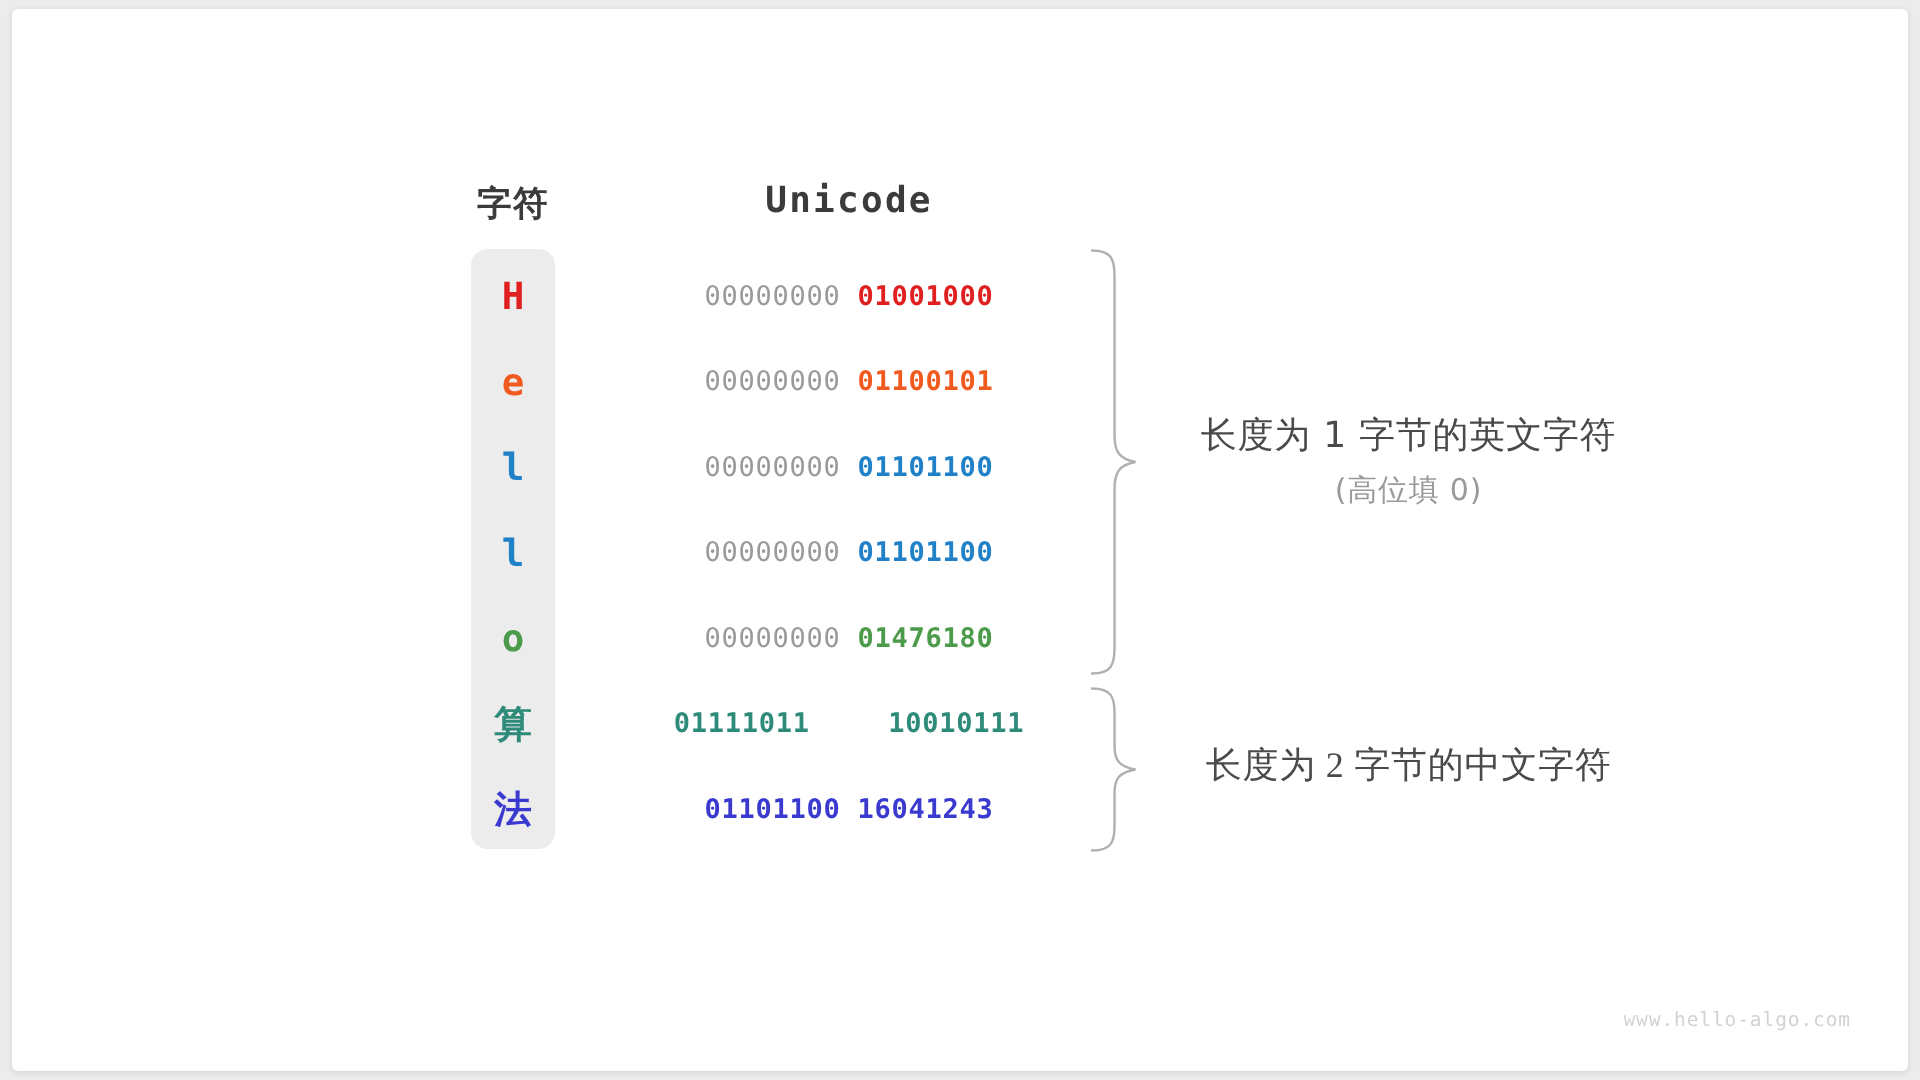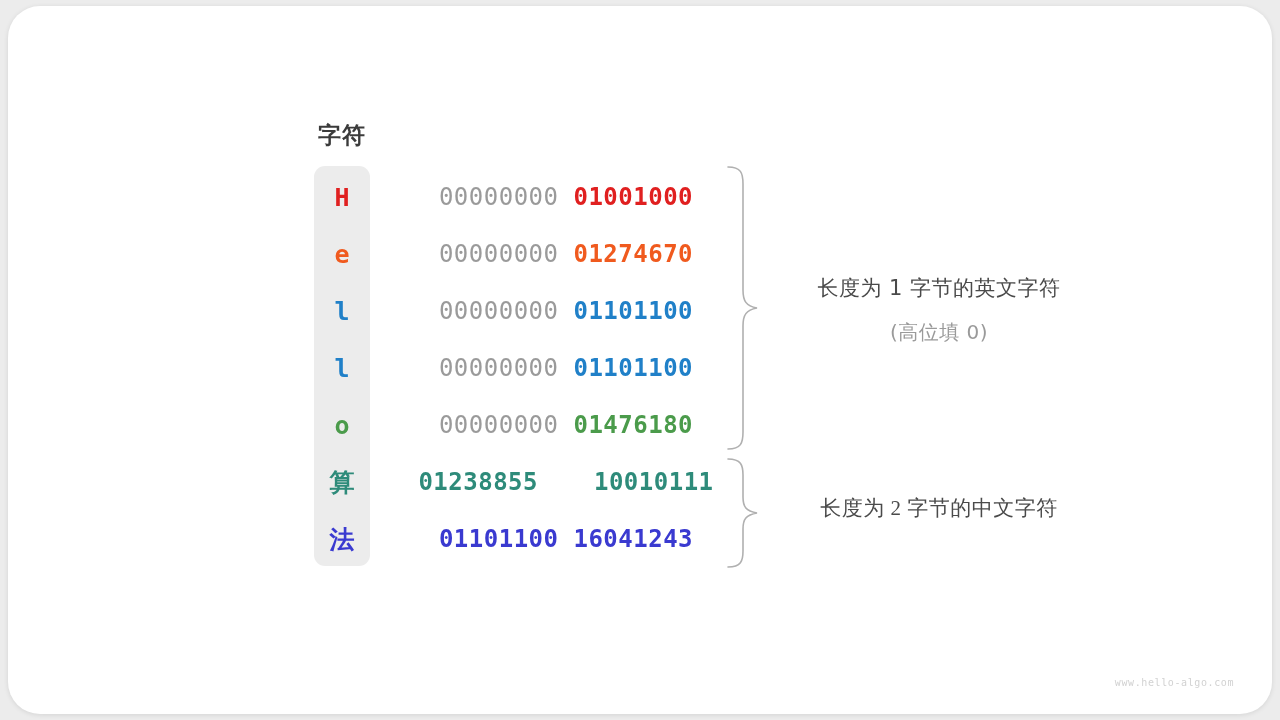--- a/index.html
+++ b/index.html
@@ -14,21 +14,21 @@
     overflow: hidden;
   }
 
   .card {
     position: absolute;
     left: 8px;
     top: 6px;
     width: 1264px;
     height: 708px;
     background: #ffffff;
-    border-radius: 32px;
+    border-radius: 4px;
     box-shadow: 0 1px 5px rgba(0,0,0,0.10);
     overflow: hidden;
   }
 
   
   .hdr-char {
     position: absolute;
     left: 278px;
     top: 114px;
     width: 112px;
@@ -79,21 +79,21 @@
 
   
   .bin-row {
     position: absolute;
     left: 400px;
     width: 316px;
     height: 57px;
     line-height: 57px;
     text-align: center;
     font-family: "DejaVu Sans Mono", "Liberation Mono", monospace;
-    font-size: 24px;
+    font-size: 18px;
     white-space: pre;
     letter-spacing: 0.5px;
   }
   .bin-hi {
     color: #9a9a9a;
     font-weight: normal;
   }
   .bin-lo {
     font-weight: bold;
   }
@@ -107,66 +107,67 @@
     pointer-events: none;
   }
 
   
   .annot {
     position: absolute;
     text-align: center;
     font-family: "DejaVu Sans", "Liberation Sans", sans-serif;
   }
   .annot-line1 {
-    font-size: 21px;
+    font-size: 24px;
     color: #4a4a4a;
     white-space: pre;
     letter-spacing: 0.5px;
   }
   .annot-line2 {
     font-size: 20px;
     color: #9a9a9a;
     white-space: pre;
     letter-spacing: 0.5px;
-    margin-top: 17px;
+    margin-top: 7px;
   }
 
   
   .watermark {
     position: absolute;
     right: 38px;
     bottom: 26px;
     font-family: "DejaVu Sans Mono", "Liberation Mono", monospace;
-    font-size: 10px;
+    font-size: 13px;
     color: #d2d2d2;
     letter-spacing: 0.6px;
   }
 </style>
 </head>
 <body>
 
 <div class="card">
 
   <div class="hdr-char">字符</div>
+  <div class="hdr-unicode">Unicode</div>
 
   <div class="char-col"></div>
 
   <div id="rows-host">
       <div class="char-cell" style="top: 163px; color: rgb(224, 32, 32);">H</div>
       <div class="bin-row" style="top: 163px;"><span class="bin-hi">00000000</span> <span class="bin-lo" style="color: rgb(224, 32, 32);">01001000</span></div>
       <div class="char-cell" style="top: 220px; color: rgb(240, 90, 30);">e</div>
-      <div class="bin-row" style="top: 220px;"><span class="bin-hi">00000000</span> <span class="bin-lo" style="color: rgb(240, 90, 30);">01274670</span></div>
+      <div class="bin-row" style="top: 220px;"><span class="bin-hi">00000000</span> <span class="bin-lo" style="color: rgb(240, 90, 30);">01100101</span></div>
       <div class="char-cell" style="top: 277px; color: rgb(32, 128, 200);">l</div>
       <div class="bin-row" style="top: 277px;"><span class="bin-hi">00000000</span> <span class="bin-lo" style="color: rgb(32, 128, 200);">01101100</span></div>
       <div class="char-cell" style="top: 334px; color: rgb(32, 128, 200);">l</div>
       <div class="bin-row" style="top: 334px;"><span class="bin-hi">00000000</span> <span class="bin-lo" style="color: rgb(32, 128, 200);">01101100</span></div>
       <div class="char-cell" style="top: 391px; color: rgb(75, 155, 75);">o</div>
       <div class="bin-row" style="top: 391px;"><span class="bin-hi">00000000</span> <span class="bin-lo" style="color: rgb(75, 155, 75);">01476180</span></div>
       <div class="char-cell cjk" style="top: 448px; color: rgb(46, 139, 122);">算</div>
-      <div class="bin-row" style="top: 448px;"><span class="bin-full" style="color: rgb(46, 139, 122);">01238855</span> <span class="bin-lo" style="color: rgb(46, 139, 122); margin-left: 41px;">10010111</span></div>
+      <div class="bin-row" style="top: 448px;"><span class="bin-full" style="color: rgb(46, 139, 122);">01111011</span> <span class="bin-lo" style="color: rgb(46, 139, 122); margin-left: 41px;">10010111</span></div>
       <div class="char-cell cjk" style="top: 505px; color: rgb(58, 58, 208);">法</div>
       <div class="bin-row" style="top: 505px;"><span class="bin-full" style="color: rgb(58, 58, 208);">01101100</span> <span class="bin-lo" style="color: rgb(58, 58, 208);">16041243</span></div>
     </div>
 
   <svg class="brace" style="left:716px; top:158px;" width="44" height="288" viewBox="0 0 44 288">
     <path d="M 4 3
              C 17 3 19 9 19 20
              L 19 126
              C 19 137 22 142 33 144
              C 22 146 19 151 19 162

